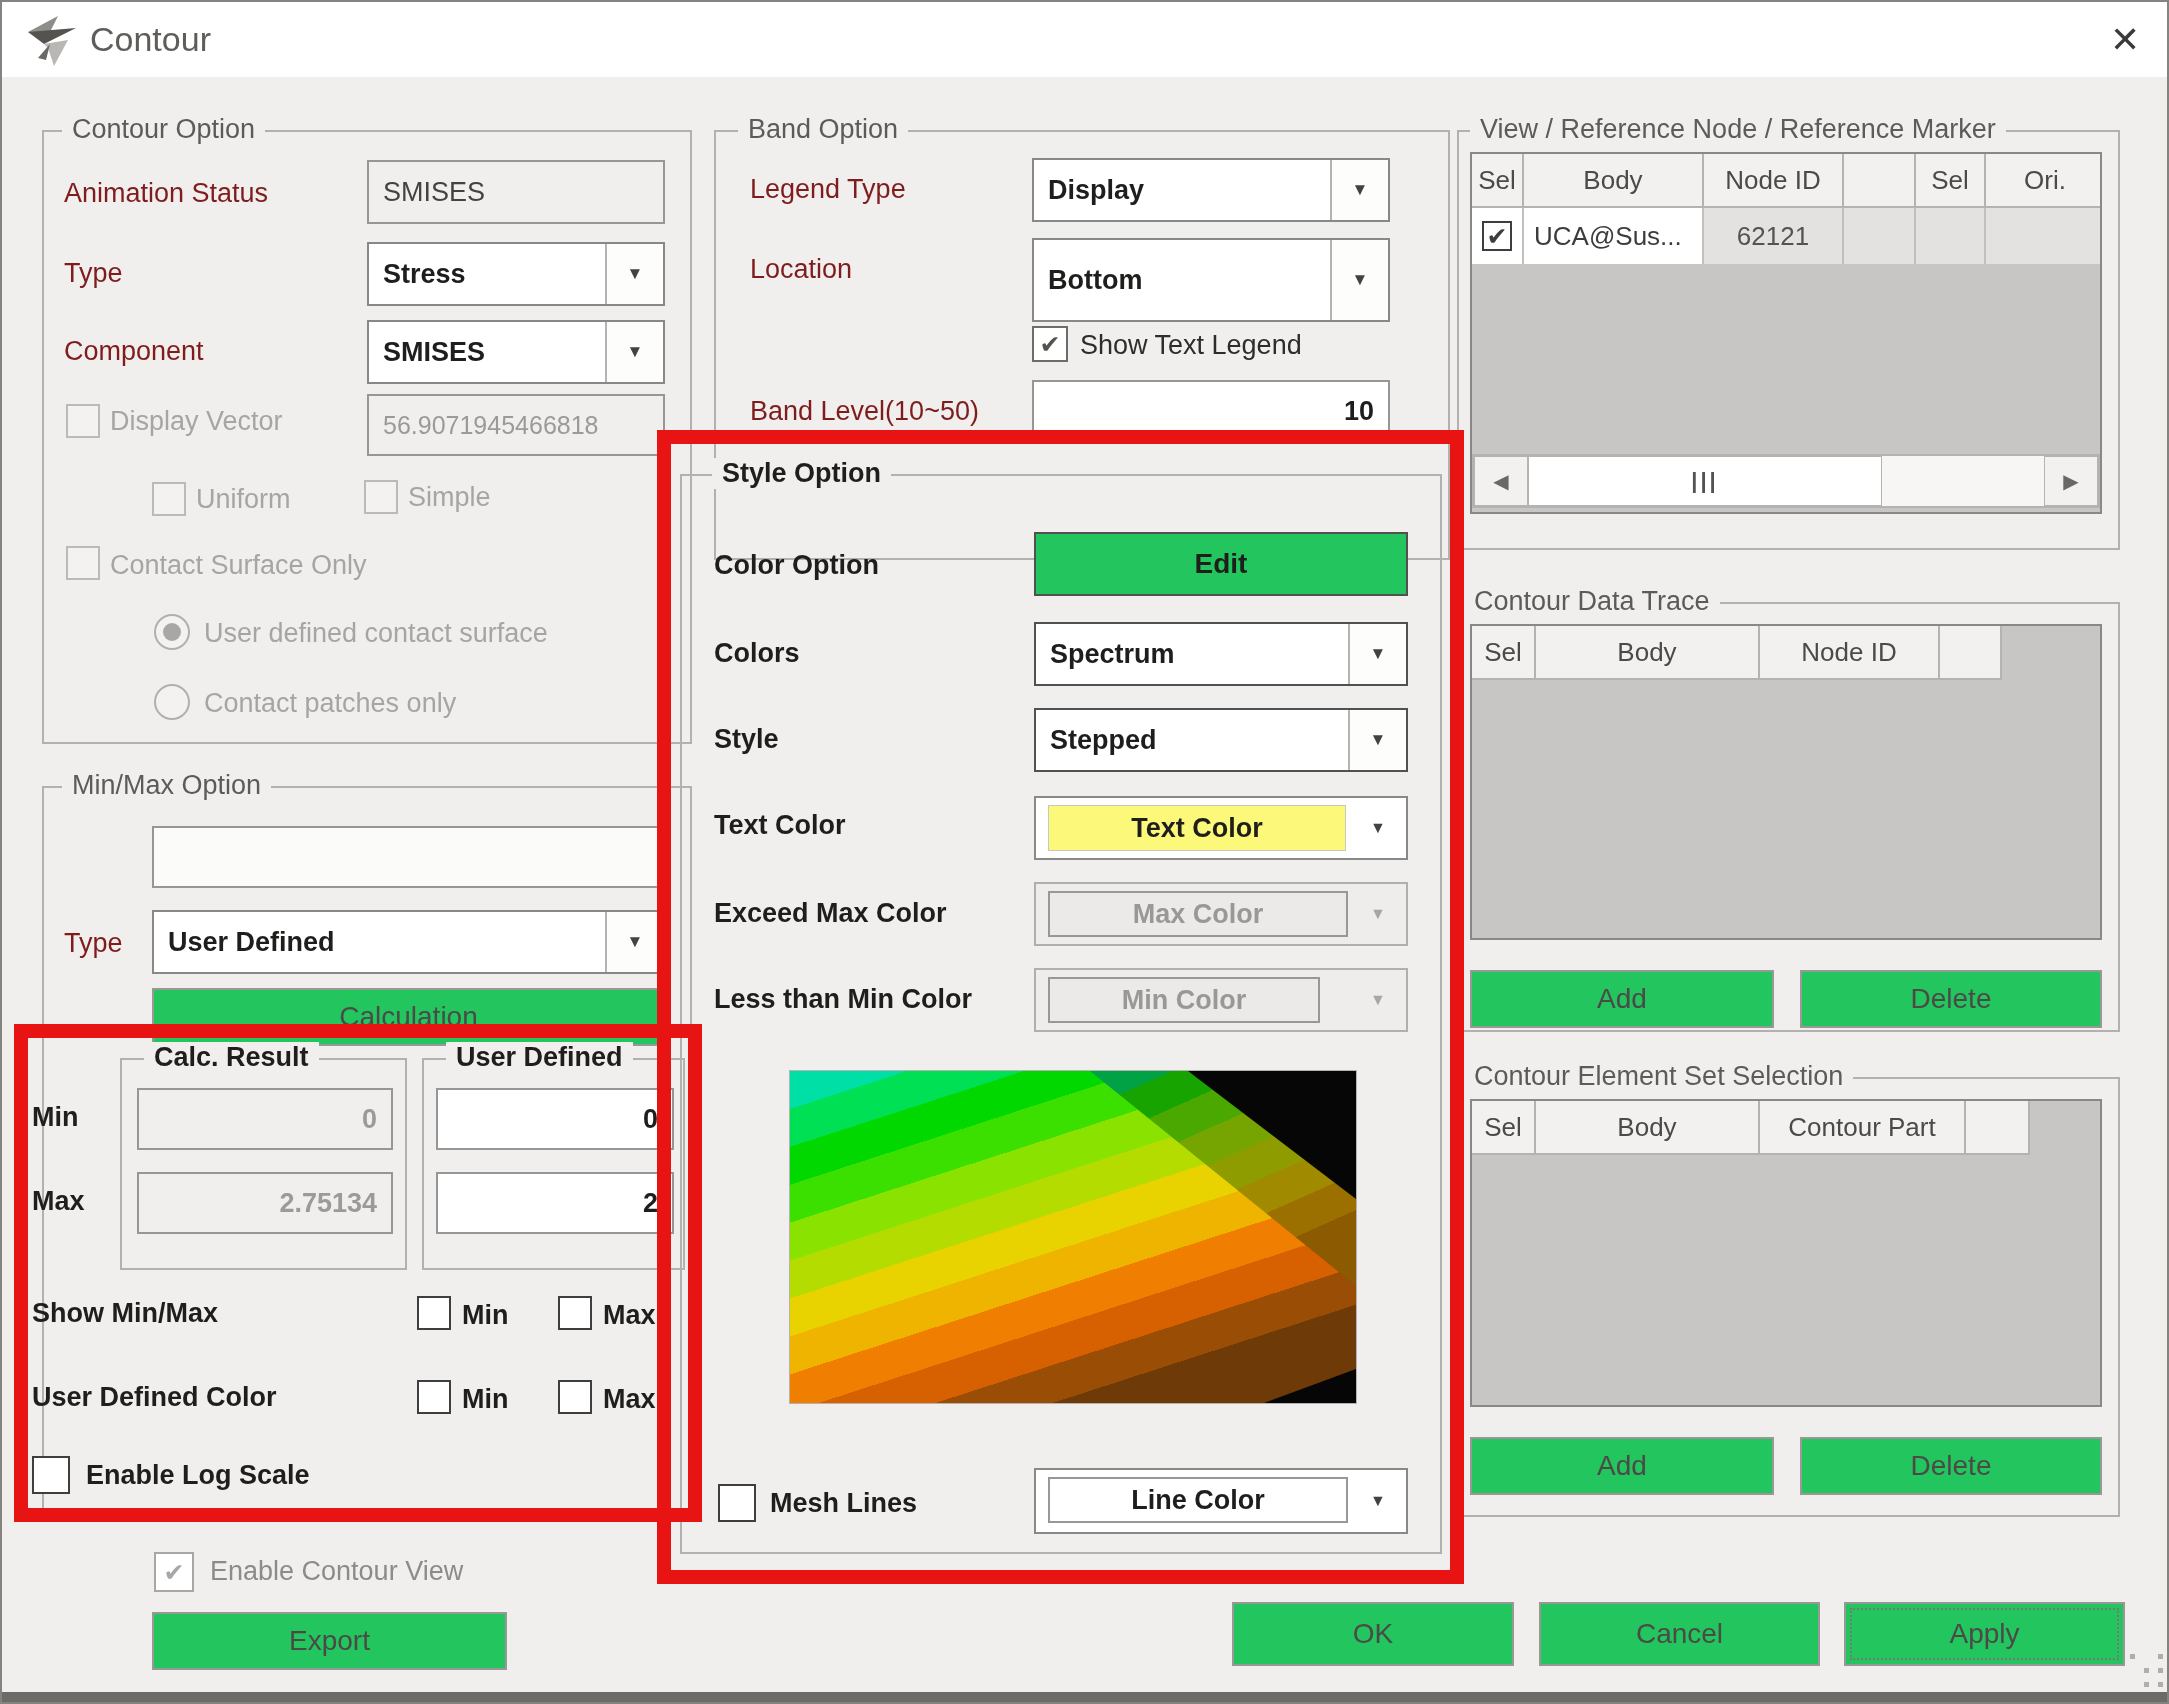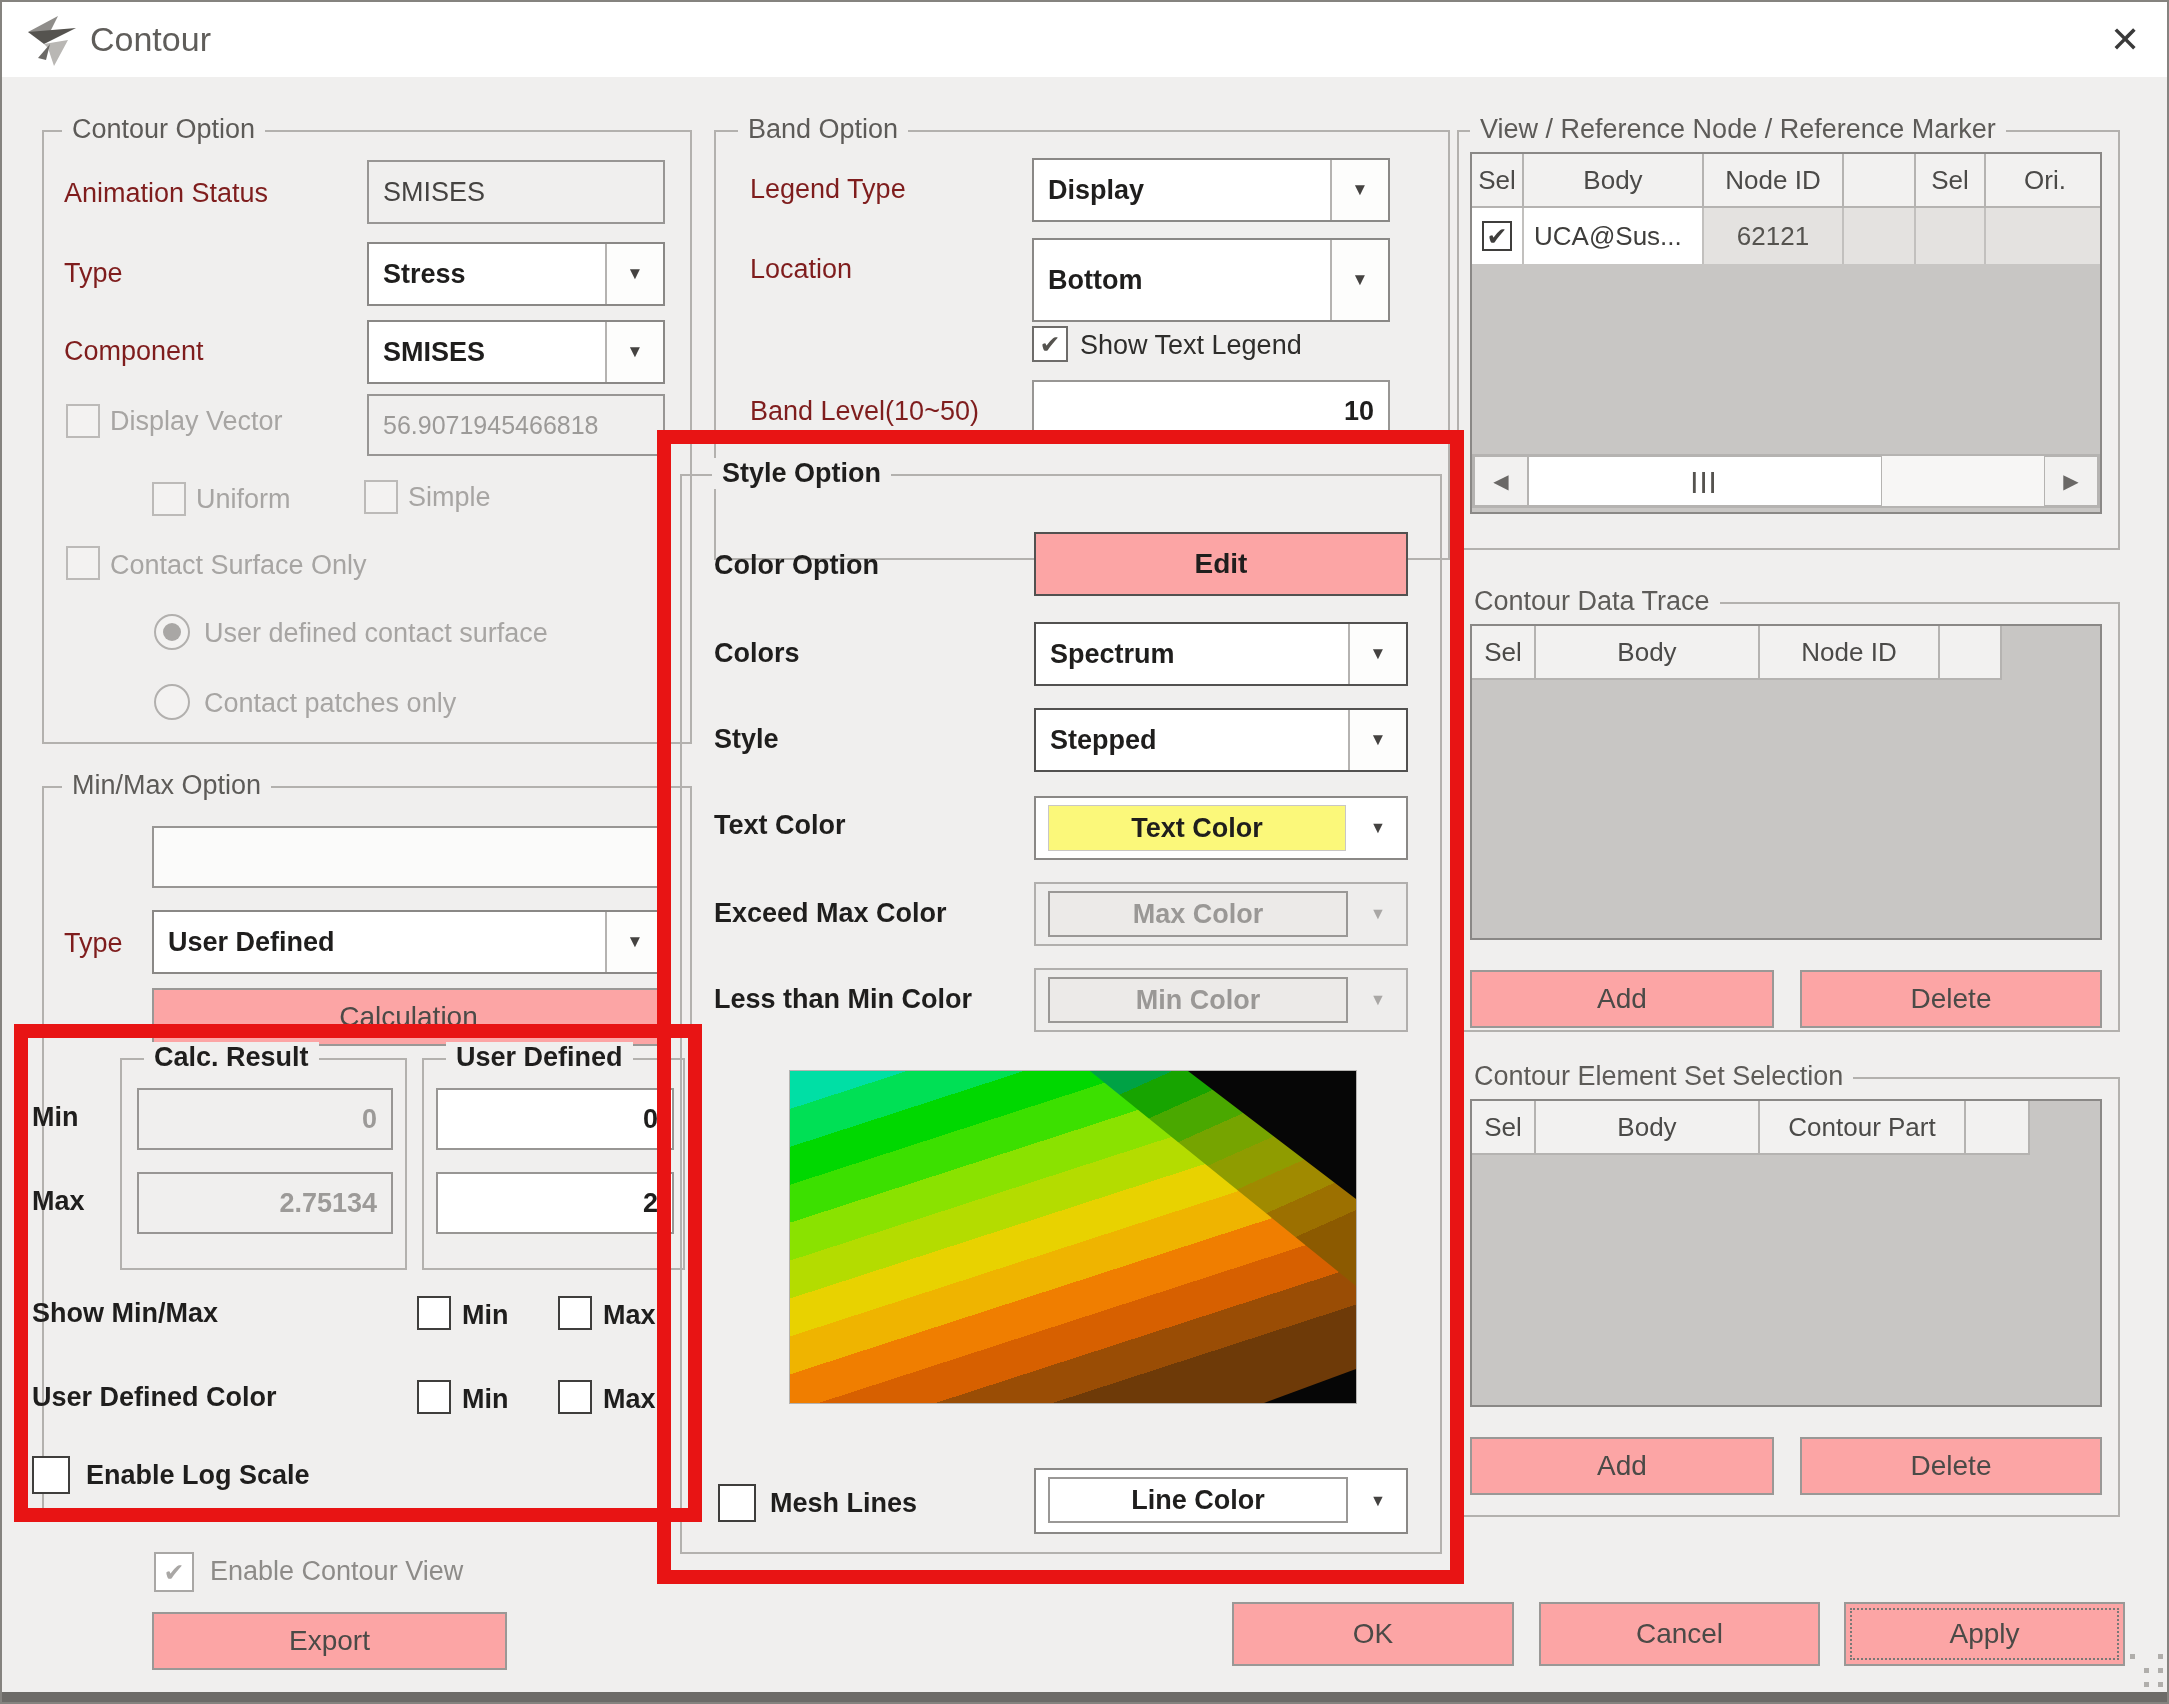--- a/index.html
+++ b/index.html
@@ -18,21 +18,21 @@
   .lbl.dis{color:#a7a5a3;}
   .field{position:absolute;background:#ffffff;border:2px solid #989694;font-size:27px;color:#1f1e1d;
     display:flex;align-items:center;padding:0 14px;box-sizing:border-box;white-space:nowrap;overflow:hidden;}
   .field.ro{background:#f0efee;color:#454341;}
   .field.dis{background:#f0efee;color:#9c9a98;}
   .field.num{justify-content:flex-end;font-weight:600;}
   .combo{position:absolute;background:#ffffff;border:2px solid #8a8886;box-sizing:border-box;display:flex;}
   .combo .val{flex:1;display:flex;align-items:center;padding-left:14px;font-size:27px;font-weight:600;color:#1f1e1d;white-space:nowrap;overflow:hidden;}
   .combo .arw{width:56px;border-left:2px solid #b5b3b1;display:flex;align-items:center;justify-content:center;
     font-size:17px;color:#444240;background:#fdfdfc;}
-  .btn{position:absolute;background:#fca5a5;border:2px solid #9a9896;box-sizing:border-box;
+  .btn{position:absolute;background:#22c55e;border:2px solid #9a9896;box-sizing:border-box;
     display:flex;align-items:center;justify-content:center;font-size:28px;color:#4b4a47;cursor:pointer;white-space:nowrap;}
   .cb{position:absolute;width:34px;height:34px;background:#ffffff;border:2px solid #3f3e3c;box-sizing:border-box;
     display:flex;align-items:center;justify-content:center;font-size:25px;color:#3f3e3c;}
   .cb.dis{border-color:#bcbab8;background:#f3f2f1;}
   .cb.graychk{border-color:#a9a7a5;color:#a9a7a5;}
   .radio{position:absolute;width:36px;height:36px;border:2px solid #b2b0ae;border-radius:50%;background:#f3f2f1;box-sizing:border-box;}
   .radio.sel::after{content:"";position:absolute;left:7px;top:7px;width:18px;height:18px;border-radius:50%;background:#a9a7a5;}
   .dd{position:absolute;background:#ffffff;border:2px solid #8a8886;box-sizing:border-box;}
   .dd .inner{position:absolute;left:12px;top:7px;height:46px;display:flex;align-items:center;justify-content:center;
     font-size:27px;font-weight:600;color:#1f1e1d;border:1px solid #c9c7c5;box-sizing:border-box;}
@@ -205,21 +205,21 @@
   </div>
 
   <div class="lbl dark" style="left:712px;top:896px;">Exceed Max Color</div>
   <div class="dd dis" style="left:1032px;top:880px;width:374px;height:64px;">
     <div class="inner" style="width:300px;">Max Color</div>
     <div class="arw">▼</div>
   </div>
 
   <div class="lbl dark" style="left:712px;top:982px;">Less than Min Color</div>
   <div class="dd dis" style="left:1032px;top:966px;width:374px;height:64px;">
-    <div class="inner" style="width:300px;text-align:center;">Min Color</div>
+    <div class="inner" style="width:272px;text-align:center;">Min Color</div>
     <div class="arw">▼</div>
   </div>
 
   <div class="preview" style="left:787px;top:1068px;width:566px;height:332px;">
     <svg width="566" height="332" viewBox="0 0 566 332" preserveAspectRatio="none">
       <defs>
         <linearGradient id="grad-bands" x1="0" y1="0" x2="0.58" y2="1.05">
             <stop offset="0%" stop-color="#00dfa5"></stop>
             <stop offset="8.333333333333334%" stop-color="#00dfa5"></stop>
             <stop offset="8.333333333333334%" stop-color="#00e055"></stop>

